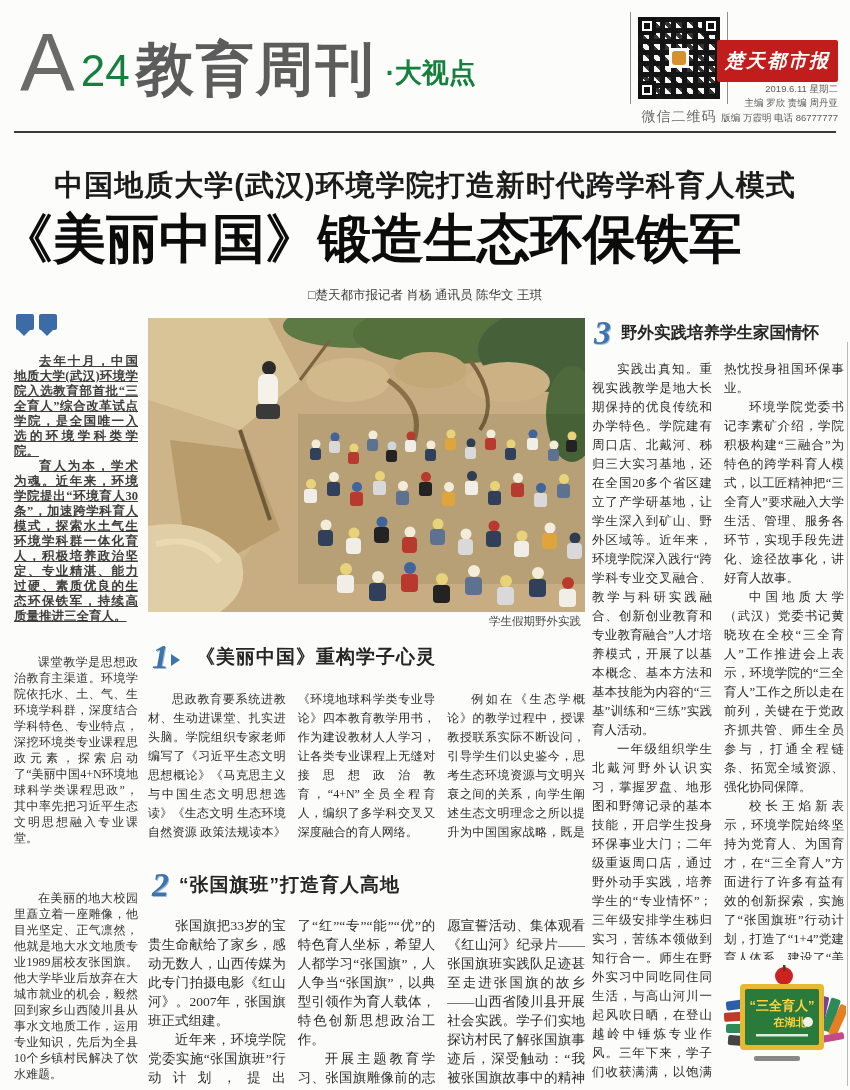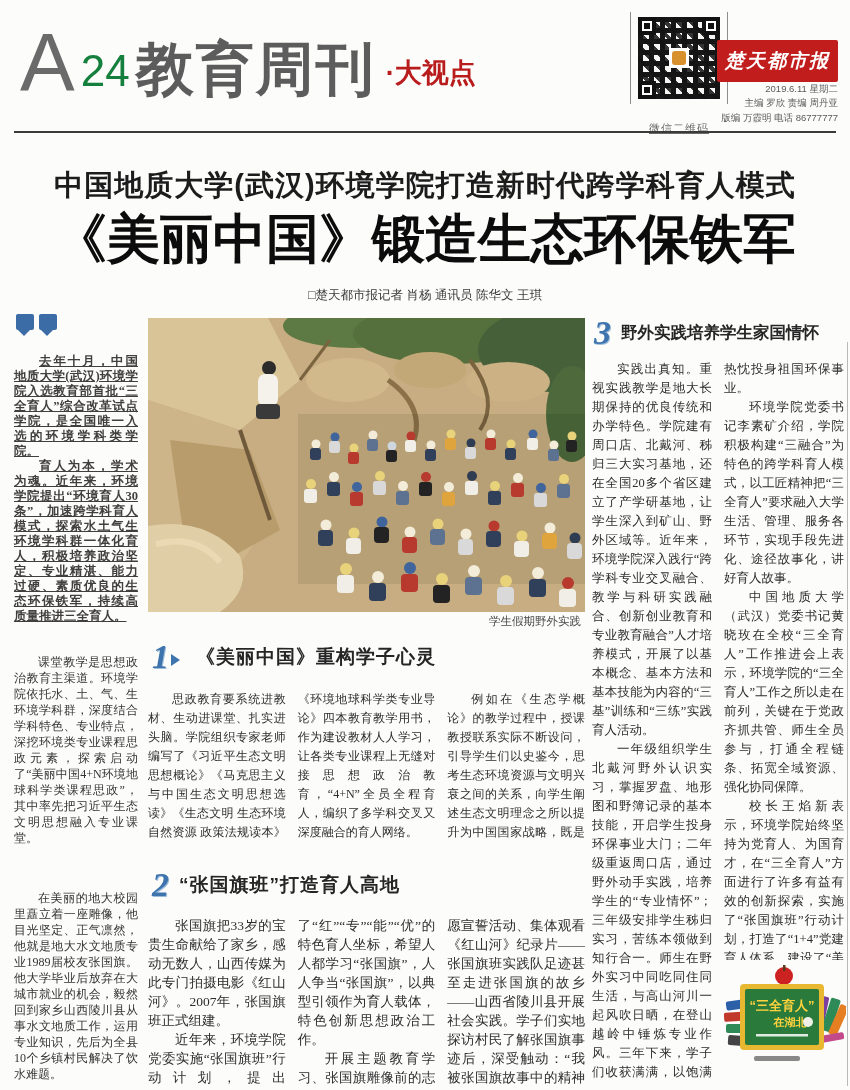--- a/index.html
+++ b/index.html
@@ -3,43 +3,43 @@
 <meta charset="utf-8">
 <style>
   html,body{margin:0;padding:0;background:#e8e8e8;}
   .page{position:relative;width:850px;height:1090px;margin:0 auto;background:#fcfcfb;overflow:hidden;
         font-family:"Liberation Sans","DejaVu Sans",sans-serif;color:#2e2e2e;}
   
   .hdr{position:absolute;left:20px;top:28px;display:flex;align-items:flex-end;gap:6px;color:#5f5f5f;}
   .hdr .pletter{font-size:82px;line-height:.82;font-weight:400;color:#6a6a6a;}
   .hdr .pnum{font-size:44px;line-height:1;margin-bottom:2px;color:#15803d;}
   .hdr .sect{font-size:58px;line-height:.9;font-weight:700;letter-spacing:2px;color:#5c5c5c;}
-  .hdr .edition{font-size:27px;font-weight:700;margin-bottom:4px;margin-left:4px;color:#b91c1c;}
+  .hdr .edition{font-size:27px;font-weight:700;margin-bottom:4px;margin-left:4px;color:#15803d;}
   .hdr-rule{position:absolute;left:14px;top:131px;width:822px;height:2px;background:#3a3a3a;}
   
   .qr-wrap{position:absolute;left:628px;top:12px;width:102px;text-align:center;}
   .qr-frame{position:relative;margin:0 auto;width:96px;padding:5px 0;border-left:1.5px solid #8d8d8d;border-right:1.5px solid #8d8d8d;}
   .qr{position:relative;width:82px;height:82px;margin:0 auto;background:
       repeating-linear-gradient(45deg,rgba(18,18,18,.85) 0 4px,transparent 4px 9px),
       repeating-linear-gradient(0deg,#161616 0 5px,transparent 5px 11px),
       repeating-linear-gradient(90deg,#161616 0 5px,#f4f4f2 5px 11px);}
   .finder{position:absolute;width:18px;height:18px;background:#fff;border:4px solid #111;box-sizing:border-box;}
   .finder i{position:absolute;left:2px;top:2px;width:6px;height:6px;background:#111;}
   .f-tl{left:0;top:0}.f-tr{right:0;top:0}.f-bl{left:0;bottom:0}
   .qr-logo{position:absolute;left:31px;top:31px;width:20px;height:20px;background:#fff;display:flex;align-items:center;justify-content:center;}
   .qr-logo i{width:14px;height:14px;background:#d8902c;border-radius:3px;}
-  .qr-cap{font-size:11px;color:#6b6b6b;margin-top:17px;letter-spacing:1px;text-decoration:underline;}
+  .qr-cap{font-size:14px;color:#6b6b6b;margin-top:4px;letter-spacing:1px;}
   
   .mast-wrap{position:absolute;right:12px;top:40px;width:160px;text-align:right;}
   .mast{display:inline-block;background:#c21d1d;color:#fff;font-family:"Liberation Serif","DejaVu Serif",serif;
         font-weight:700;font-style:italic;font-size:19px;letter-spacing:2px;padding:8px 8px;border-radius:2px;}
   .mast-line{font-size:9.5px;color:#5a5a5a;line-height:1.5;white-space:nowrap;}
   
   .kicker{position:absolute;left:0;top:166px;width:850px;text-align:center;font-size:29px;font-weight:700;color:#1c1c1c;letter-spacing:1px;}
-  .htitle{position:absolute;left:0;top:204px;width:850px;text-align:center;font-size:53px;font-weight:900;color:#0c0c0c;letter-spacing:0px;}
+  .htitle{position:absolute;left:0;top:204px;width:850px;text-align:left;font-size:53px;font-weight:900;color:#0c0c0c;letter-spacing:0px;}
   .byline{position:absolute;left:0;top:287px;width:850px;text-align:center;font-size:12.5px;color:#3c3c3c;}
   
   .leftcol{position:absolute;left:14px;top:314px;width:124px;}
   .qmarks{display:flex;gap:5px;margin-left:2px;}
   .qmark{position:relative;width:18px;height:16px;background:#3c6ca6;border-radius:2px;}
   .qmark::after{content:"";position:absolute;left:1px;top:15px;border:7px solid transparent;border-top-color:#3c6ca6;}
   .lead{margin-top:24px;font-family:"Liberation Serif","DejaVu Serif",serif;font-size:12.5px;line-height:15px;
         color:#403f3d;font-weight:600;text-align:justify;text-decoration:underline;}
   .lead p,.lbody p{margin:0;text-indent:2em;}
   .lbody{margin-top:30px;font-family:"Liberation Serif","DejaVu Serif",serif;font-size:12px;line-height:16px;

